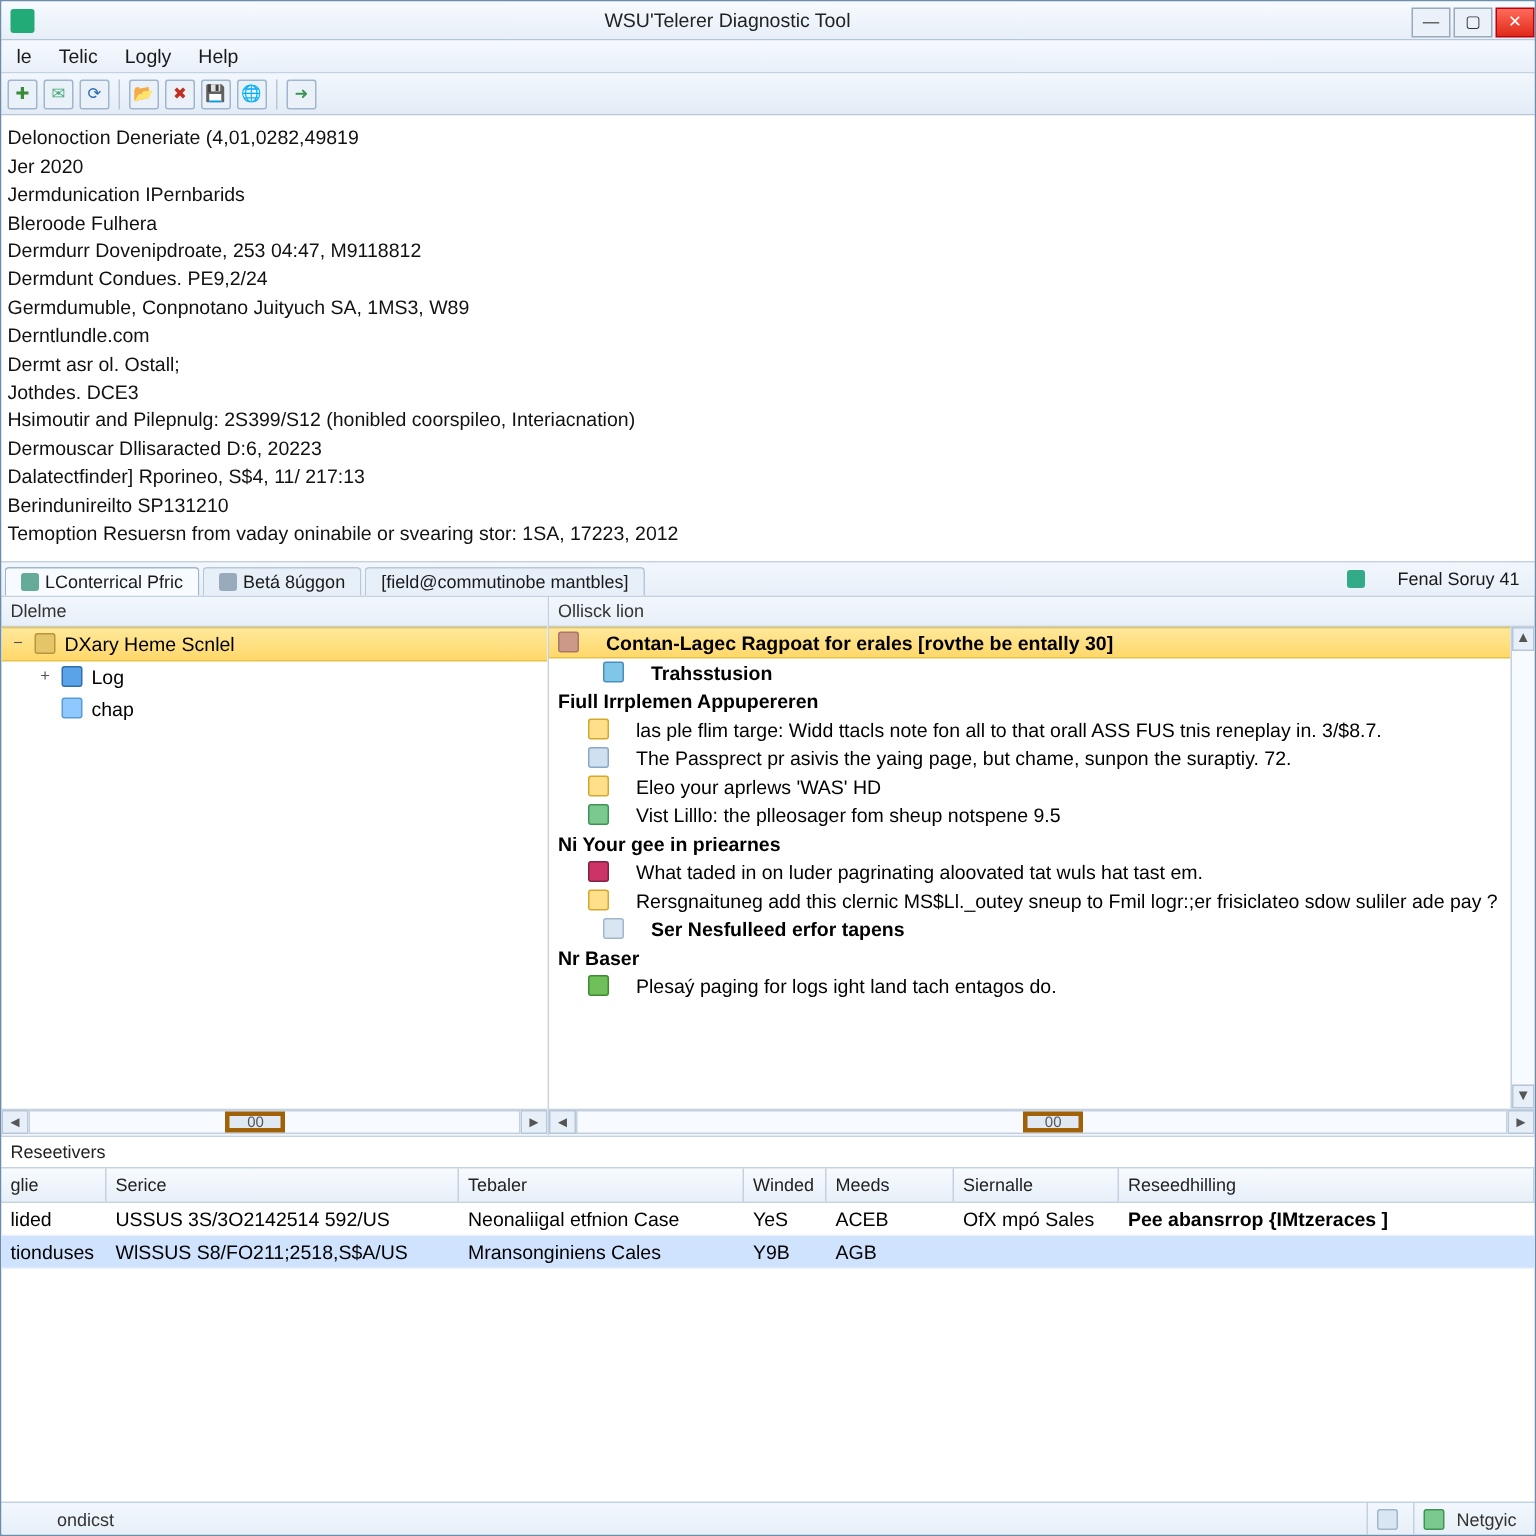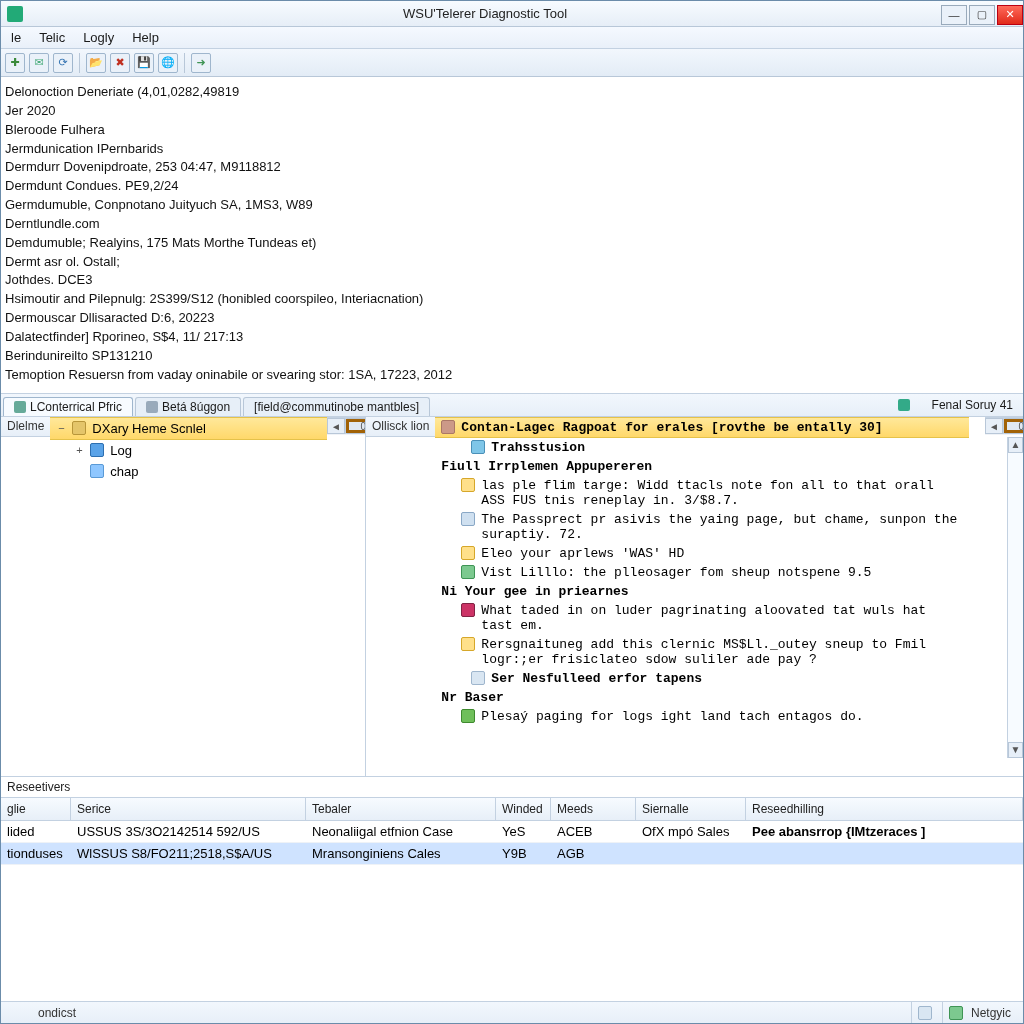--- a/index.html
+++ b/index.html
@@ -31,39 +31,39 @@
   .tabstrip { height:24px; background:linear-gradient(#f2f7fd,#e7eff8); border-top:1px solid #c3d1e1; border-bottom:1px solid #c3d1e1; display:flex; align-items:stretch; padding:0 2px; }
   .tab { display:flex; align-items:center; gap:4px; padding:0 10px; font-size:12px; color:#1a1a1a; border:1px solid #9fb6cd; border-bottom:none; margin-top:3px; margin-right:2px; background:#f7fbff; border-top-left-radius:3px; border-top-right-radius:3px; }
   .tab.inactive { background:#e7eff8; border-color:#b8c7d8; }
   .tab .tab-icon { width:12px; height:12px; background:#6a9; border-radius:2px; }
   .tabstrip .spacer { flex:1; }
   .tabstrip .right-pill { display:flex; align-items:center; gap:22px; padding:0 8px; font-size:12px; color:#1a1a1a; }
   .tabstrip .right-pill .tab-icon { width:12px; height:12px; background:#3a8; border-radius:2px; }
 
   
   .middle { display:flex; height: 360px; border-bottom:1px solid #c3d1e1; }
-  .pane { display:flex; flex-direction:row; overflow:hidden; }
+  .pane { display:flex; flex-direction:column; overflow:hidden; }
   .pane.left { width:365px; border-right:1px solid #c3d1e1; }
   .pane.right { flex:1; position:relative; }
   .pane-header { height:20px; background:linear-gradient(#f2f7fd,#e7eff8); border-bottom:1px solid #c3d1e1; padding:2px 6px; font-size:12px; color:#333; }
   .pane-body { flex:1; overflow:hidden; background:#fff; position:relative; }
 
   
   .tree { padding:0; }
   .tree-row { display:flex; align-items:center; gap:6px; padding:3px 6px; font-size:13px; }
   .tree-row.selected { background: linear-gradient(#ffe89a,#ffd86a); border-top:1px solid #e5c24a; border-bottom:1px solid #e5c24a; }
   .tree-row .exp { width:10px; text-align:center; color:#555; font-size:11px; }
   .tree-row .ticon { width:14px; height:14px; display:inline-block; }
   .ticon.folder { background:#e4c56a; border:1px solid #b8963a; border-radius:2px; }
   .ticon.log { background:#5aa3e8; border:1px solid #2d6fb0; border-radius:2px; }
   .ticon.chap { background:#8fc7ff; border:1px solid #5a9ad6; border-radius:2px; }
 
   
   .rpt { padding:0; font-size:13px; }
-  .rpt-row { display:flex; gap:6px; padding:2px 6px;font-family:Liberation Mono, monospace; }
+  .rpt-row { display:flex; gap:18px; padding:2px 6px; }
   .rpt-row.title { background: linear-gradient(#ffe89a,#ffd86a); border-top:1px solid #e5c24a; border-bottom:1px solid #e5c24a; font-weight:bold; }
   .rpt-row.title .rticon { width:14px; height:14px; background:#c98; border:1px solid #a76; }
   .rpt-row.section { font-weight:bold; padding-left:6px; }
   .rpt-row.item { padding-left:26px; }
   .rpt-row.sub { font-weight:bold; padding-left:36px; }
   .rticon { width:14px; height:14px; display:inline-block; border-radius:2px; flex:0 0 14px; }
   .ic-box { background:#c98; border:1px solid #a76; }
   .ic-flask{ background:#7fc6e8; border:1px solid #4a90b8; }
   .ic-warn { background:#ffe08a; border:1px solid #d6a72a; }
   .ic-info { background:#cfe0f0; border:1px solid #8aa8c6; }
@@ -133,27 +133,26 @@
       <div class="tool-btn" style="color: rgb(192, 48, 32);">✖</div>
       <div class="tool-btn" style="color: rgb(45, 79, 175);">💾</div>
       <div class="tool-btn" style="color: rgb(51, 170, 136);">🌐</div>
       <div class="tool-sep"></div>
       <div class="tool-btn" style="color: rgb(63, 148, 85);">➜</div>
     </div>
 
   <div class="upper" id="upper">
       <div>Delonoction Deneriate (4,01,0282,49819</div>
       <div>Jer 2020</div>
+      <div>Jermdunication IPernbarids</div>
       <div>Bleroode Fulhera</div>
-      <div>Jermdunication IPernbarids</div>
       <div>Dermdurr Dovenipdroate,  253 04:47, M9118812</div>
       <div>Dermdunt Condues. PE9,2/24</div>
       <div>Germdumuble, Conpnotano Juityuch SA, 1MS3, W89</div>
       <div>Derntlundle.com</div>
-      <div>Demdumuble; Realyins, 175 Mats Morthe Tundeas et)</div>
       <div>Dermt asr ol. Ostall;</div>
       <div>Jothdes. DCE3</div>
       <div>Hsimoutir and Pilepnulg: 2S399/S12 (honibled coorspileo, Interiacnation)</div>
       <div>Dermouscar Dllisaracted D:6, 20223</div>
       <div>Dalatectfinder] Rporineo, S$4, 11/ 217:13</div>
       <div>Berindunireilto SP131210</div>
       <div>Temoption Resuersn from vaday oninabile or svearing stor: 1SA, 17223, 2012</div>
     </div>
 
   <div class="tabstrip">

